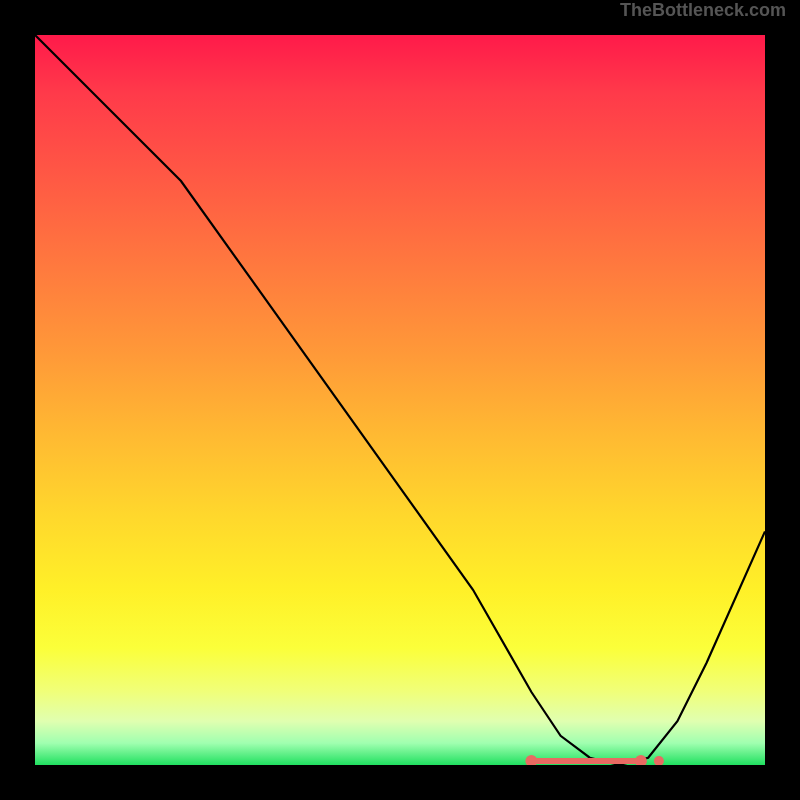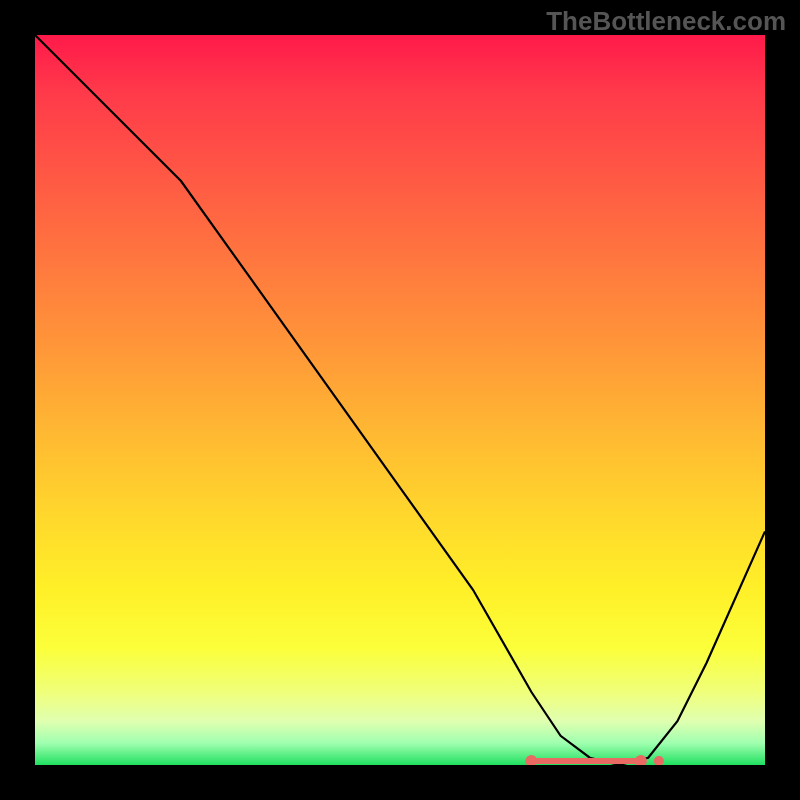--- a/index.html
+++ b/index.html
@@ -5,24 +5,24 @@
   * { margin: 0; padding: 0; box-sizing: border-box; }
   body {
     width: 800px;
     height: 800px;
     background: #000;
     position: relative;
     font-family: Arial, sans-serif;
   }
   .watermark {
     position: absolute;
-    top: 6px;
+    top: 0;
     right: 14px;
     color: #555;
-    font-size: 26px;
+    font-size: 18px;
     font-weight: bold;
     z-index: 10;
   }
   .plot-area {
     position: absolute;
     left: 35px;
     top: 35px;
     width: 730px;
     height: 730px;
     overflow: hidden;

